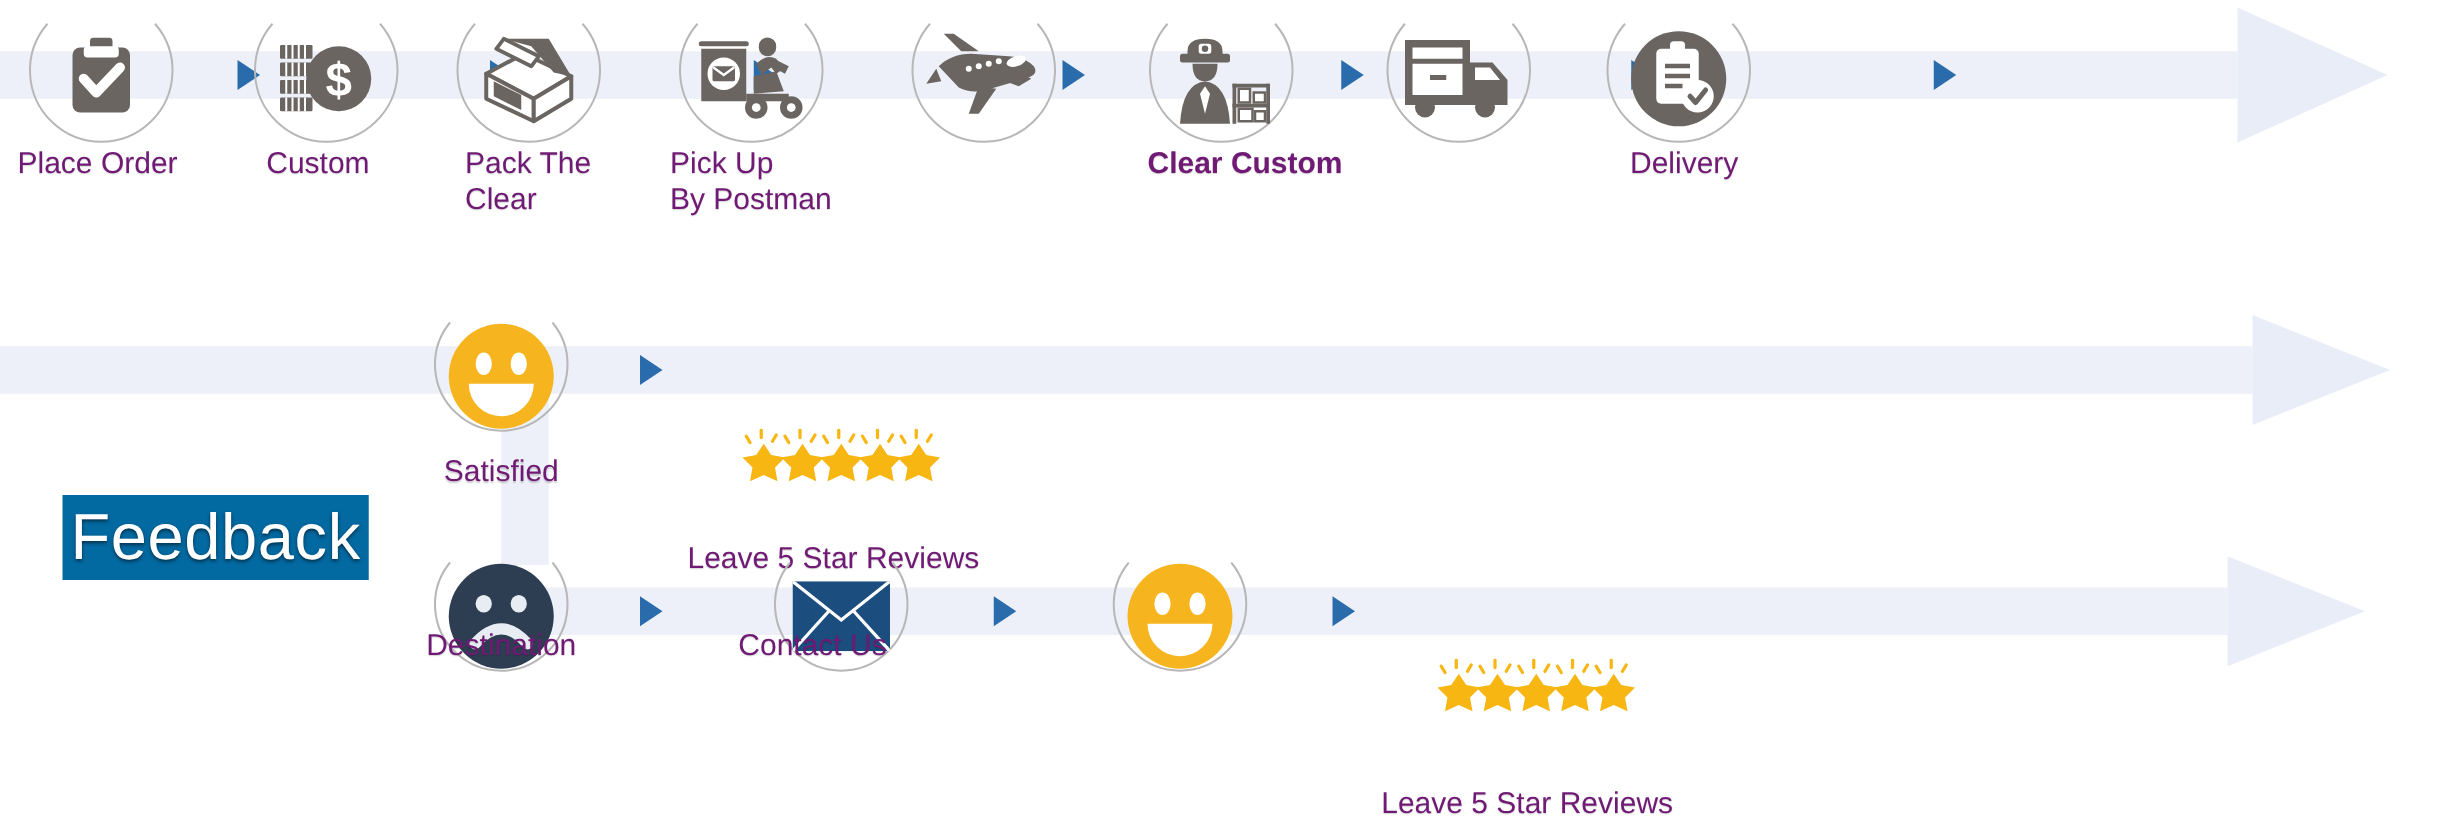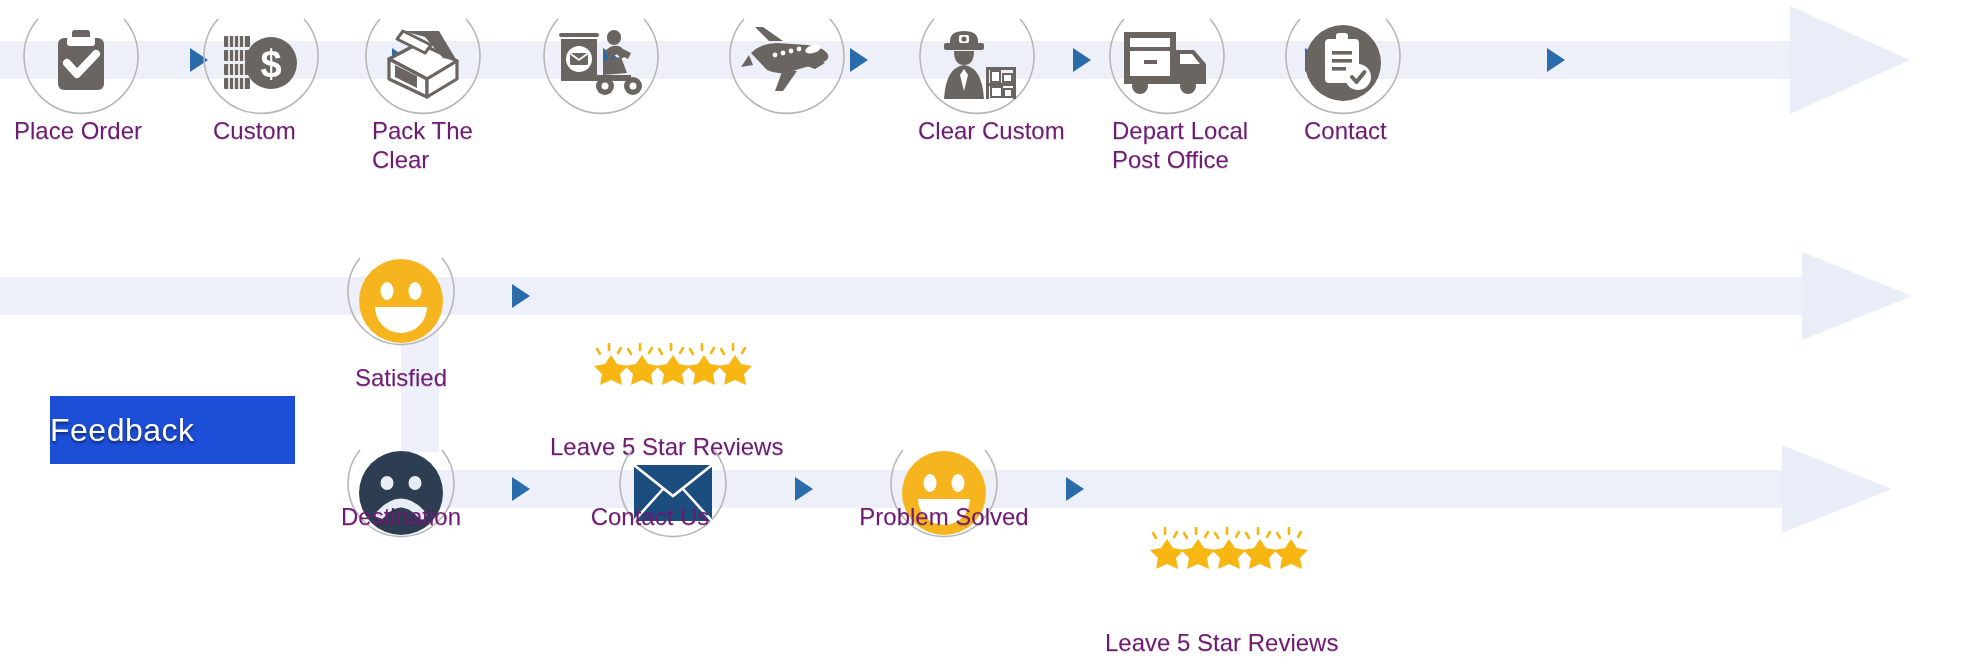--- a/index.html
+++ b/index.html
@@ -30,23 +30,23 @@
   .glyph{position:absolute;left:0;top:0;width:100%;height:100%;
     display:flex;align-items:center;justify-content:center;}
   .glyph svg{display:block;}
 
   
   .lbl{position:absolute;color:#701a75;font-size:24px;line-height:29px;
     white-space:pre-line;text-shadow:0 1px 1px rgba(0,0,0,.18);}
   .lbl.center{text-align:center;transform:translateX(-50%);}
 
   
-  .badge{position:absolute;background:#1d4ed8;color:#ffffff;
-    display:flex;align-items:center;
-    font-size:32px;letter-spacing:.5px;
+  .badge{position:absolute;background:#0369a1;color:#ffffff;
+    display:flex;align-items:center;justify-content:center;
+    font-size:52px;letter-spacing:.5px;
     text-shadow:0 2px 3px rgba(0,0,0,.55);}
 
   
   .stars{position:absolute;display:flex;align-items:flex-end;}
   .stars svg{display:block;margin-right:-7px;}
 </style>
 </head>
 <body>
 
 <div class="stage">
@@ -157,20 +157,22 @@
         <path d="M46 32 l18 -4 l6 16 l-24 2 z" fill="#6b6561"></path>
         <path d="M40 46 l34 0 l0 6 l-34 0 z" fill="#6b6561"></path>
         <path d="M62 18 l12 6 l-3 6 l-11 -6 z" fill="#6b6561"></path>
         <circle cx="48" cy="57" r="9" fill="#6b6561"></circle>
         <circle cx="48" cy="57" r="3.5" fill="#ffffff"></circle>
         <circle cx="76" cy="57" r="9" fill="#6b6561"></circle>
         <circle cx="76" cy="57" r="3.5" fill="#ffffff"></circle>
       </svg>
     </div>
   </div>
+  <div class="lbl" style="left:536px;top:116px;">Pick Up
+By Postman</div>
 
   <div class="node" style="left:722px;top:5px;width:130px;height:115px;">
     <div class="ring">
       <svg width="130" height="115" viewBox="0 0 130 115">
         <path d="M 108 14 A 57 57 0 1 1 22 14" fill="none" stroke="#b7b7b7" stroke-width="1.6"></path>
       </svg>
     </div>
     <div class="glyph">
       <svg width="96" height="76" viewBox="0 0 96 76">
         <g fill="#6b6561">
@@ -216,43 +218,41 @@
         </g>
         <g fill="#ffffff" stroke="#6b6561" stroke-width="2">
           <rect x="57" y="46" width="9" height="11"></rect>
           <rect x="69" y="49" width="9" height="8"></rect>
           <rect x="57" y="62" width="11" height="10"></rect>
           <rect x="70" y="64" width="8" height="8"></rect>
         </g>
       </svg>
     </div>
   </div>
-  <div class="lbl" style="left:918px;top:116px;">Clear Custom</div>
+  <div class="lbl" style="left:918px;top:116px;font-weight:bold;">Clear Custom</div>
 
   <div class="node" style="left:1102px;top:5px;width:130px;height:115px;">
     <div class="ring">
       <svg width="130" height="115" viewBox="0 0 130 115">
         <path d="M 108 14 A 57 57 0 1 1 22 14" fill="none" stroke="#b7b7b7" stroke-width="1.6"></path>
       </svg>
     </div>
     <div class="glyph">
       <svg width="90" height="66" viewBox="0 0 90 66">
         <rect x="2" y="2" width="52" height="52" fill="#6b6561"></rect>
         <rect x="8" y="8" width="40" height="9" fill="#ffffff"></rect>
         <rect x="8" y="21" width="40" height="25" fill="#ffffff"></rect>
         <rect x="22" y="30" width="13" height="4" fill="#6b6561"></rect>
         <path d="M54 20 l18 0 l12 14 l0 20 l-30 0 z" fill="#6b6561"></path>
         <path d="M58 24 l12 0 l8 10 l-20 0 z" fill="#ffffff"></path>
         <circle cx="18" cy="56" r="8" fill="#6b6561"></circle>
         <circle cx="66" cy="56" r="8" fill="#6b6561"></circle>
       </svg>
     </div>
   </div>
-  <div class="lbl" style="left:1112px;top:116px;">Depart Local
-Post Office</div>
 
   <div class="node" style="left:1278px;top:5px;width:130px;height:115px;">
     <div class="ring">
       <svg width="130" height="115" viewBox="0 0 130 115">
         <path d="M 108 14 A 57 57 0 1 1 22 14" fill="none" stroke="#b7b7b7" stroke-width="1.6"></path>
       </svg>
     </div>
     <div class="glyph">
       <svg width="84" height="84" viewBox="0 0 84 84">
         <circle cx="42" cy="42" r="38" fill="#6b6561"></circle>
@@ -261,21 +261,21 @@
         <g fill="#6b6561">
           <rect x="31" y="30" width="20" height="3.6"></rect>
           <rect x="31" y="38" width="20" height="3.6"></rect>
           <rect x="31" y="46" width="14" height="3.6"></rect>
         </g>
         <circle cx="57" cy="56" r="13" fill="#ffffff"></circle>
         <path d="M51 56 l4.5 5 l8 -10" fill="none" stroke="#6b6561" stroke-width="4" stroke-linecap="round" stroke-linejoin="round"></path>
       </svg>
     </div>
   </div>
-  <div class="lbl" style="left:1304px;top:116px;">Contact</div>
+  <div class="lbl" style="left:1304px;top:116px;">Delivery</div>
 
   <div class="rail" style="left:0px;top:277px;width:1802px;"></div>
   <div class="rail-head sm" style="left:1802px;top:252px;"></div>
 
   <div class="rail-vert" style="left:401px;top:277px;height:175px;"></div>
 
   <div class="badge" style="left:50px;top:396px;width:245px;height:68px;">
     <span>Feedback</span>
   </div>
 
@@ -404,21 +404,20 @@
     </div>
     <div class="glyph">
       <svg width="92" height="92" viewBox="0 0 92 92">
         <circle cx="46" cy="46" r="42" fill="#f6b51e"></circle>
         <ellipse cx="32" cy="36" rx="6.5" ry="9" fill="#ffffff"></ellipse>
         <ellipse cx="60" cy="36" rx="6.5" ry="9" fill="#ffffff"></ellipse>
         <path d="M20 52 L72 52 A26 26 0 0 1 20 52 Z" fill="#ffffff"></path>
       </svg>
     </div>
   </div>
-  <div class="lbl center" style="left:944px;top:502px;">Problem Solved</div>
 
   <div class="tri" style="left:1066px;top:477px;"></div>
 
   <div class="stars" style="left:1148px;top:527px;">
     <svg width="38" height="44" viewBox="0 0 38 44">
         <g fill="#f7b611">
           <path d="M19 12 l6 9 l11 2 l-8 8 l2 11 l-11 -5 l-11 5 l2 -11 l-8 -8 l11 -2 z"></path>
         </g>
         <g stroke="#f7b611" stroke-width="2.6" stroke-linecap="round">
           <line x1="5" y1="6" x2="8" y2="11"></line>

